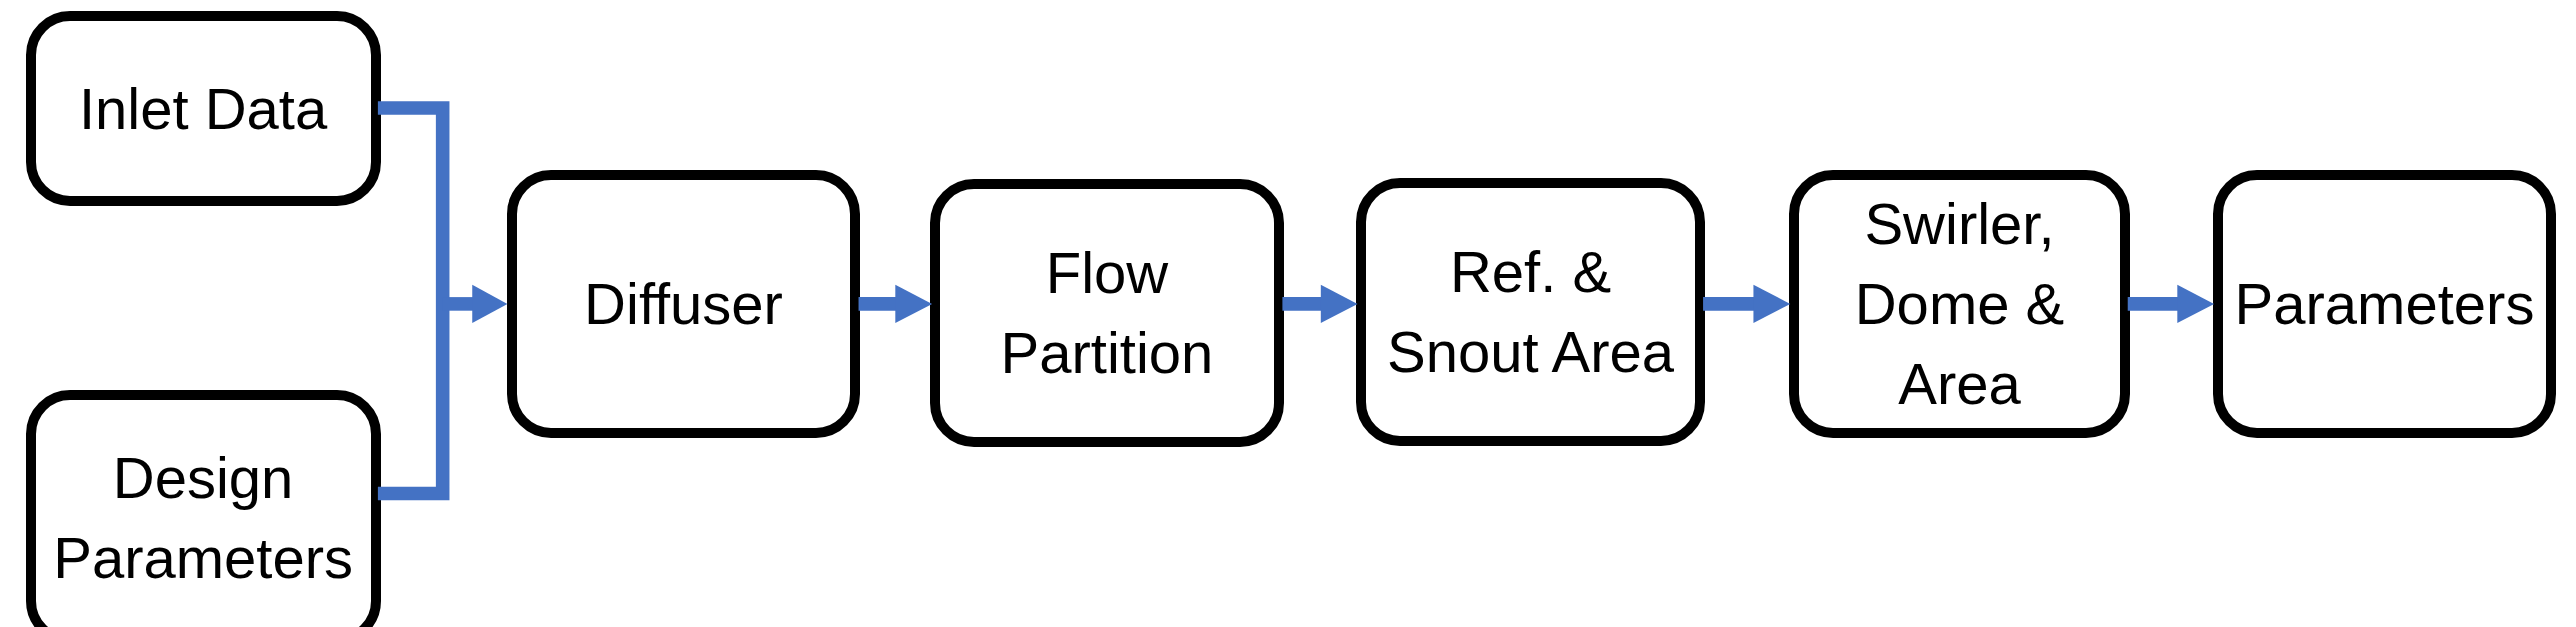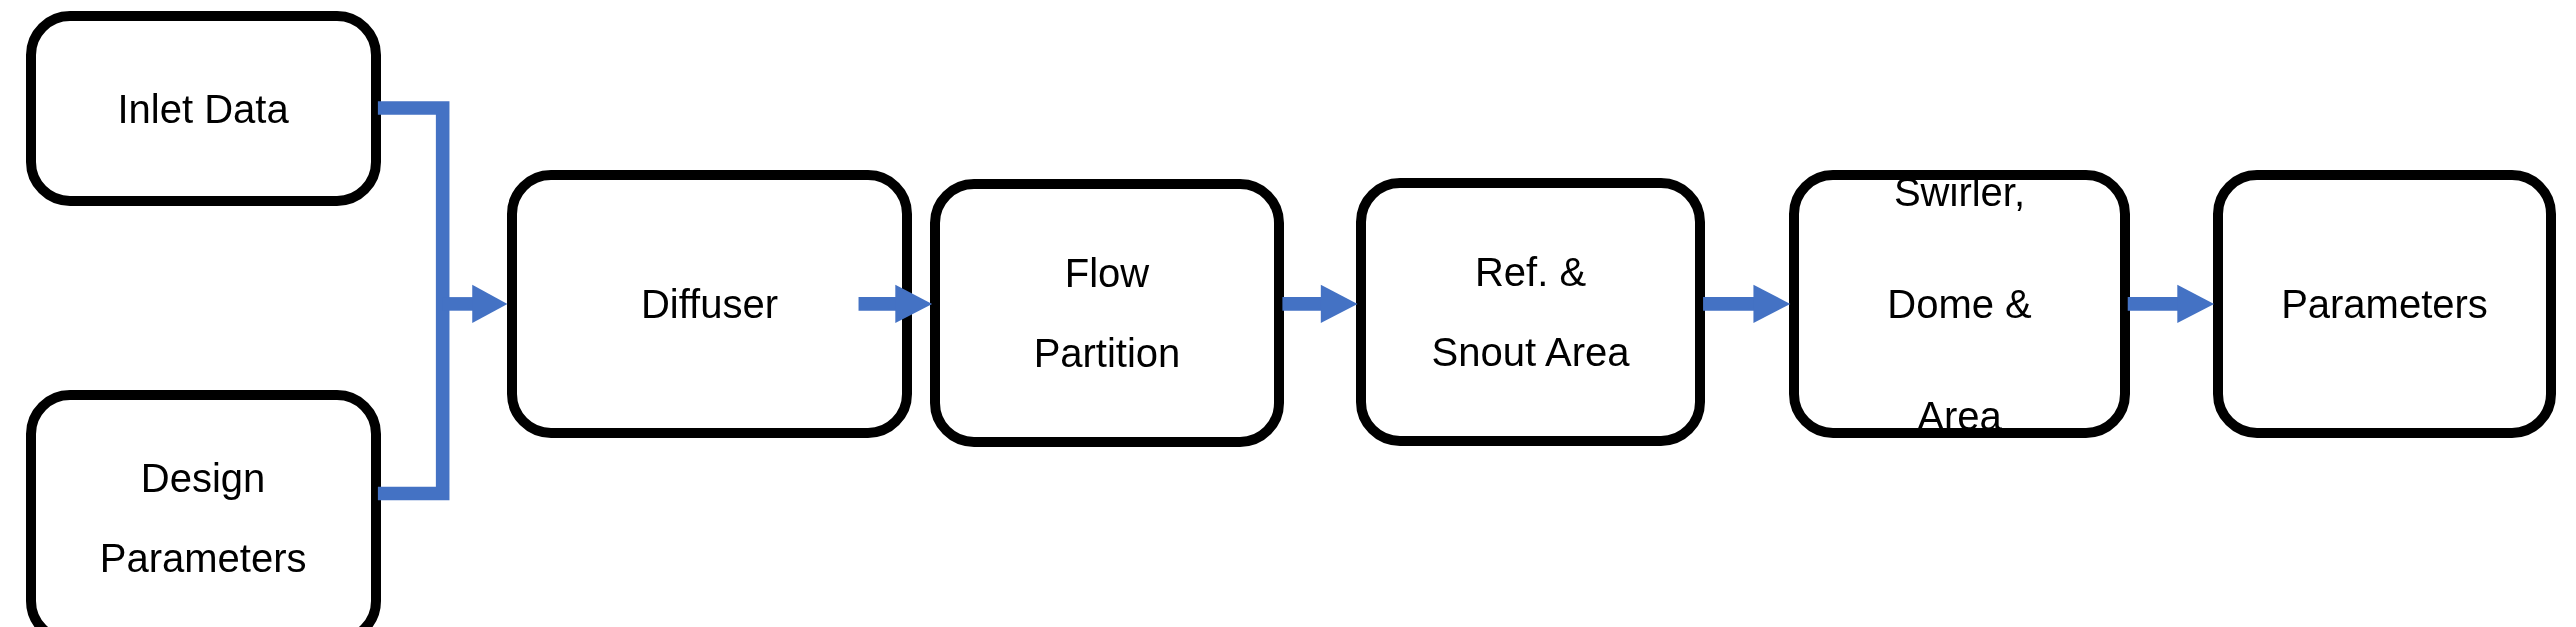--- a/index.html
+++ b/index.html
@@ -41,35 +41,35 @@
     z-index: 1;
     background: var(--box-fill);
     border: 10.4px solid var(--box-border);
     border-radius: 44px;
     display: flex;
     flex-direction: column;
     align-items: center;
     justify-content: center;
     text-align: center;
     color: var(--text);
-    font-size: 40px;
+    font-size: 58px;
   }
   .node .line {
     display: block;
     height: 80px;
     line-height: 80px;
     white-space: nowrap;
   }
   
   .node-inlet    { left: 25.6px;   top: 11.2px;  width: 355px; height: 195px; }
   .node-design   { left: 25.6px;   top: 390px; width: 355px; height: 255px; }
-  .node-diffuser { left: 507px;  top: 170px; width: 405px; height: 268px; }
+  .node-diffuser { left: 507px;  top: 170px; width: 353px; height: 268px; }
   .node-flow     { left: 930px; top: 179px; width: 354px; height: 268px; }
   .node-ref      { left: 1356px; top: 178px; width: 349px; height: 268px; }
-  .node-swirler  { left: 1789px; top: 170px; width: 341px; height: 268px; gap: 32px; }
+  .node-swirler  { left: 1789px; top: 170px; width: 341px; height: 268px; }
   .node-liner    { left: 2213px; top: 170px; width: 343px; height: 268px; }
 </style>
 </head>
 <body>
 
 <div class="canvas">
 
   <svg class="connector-layer" viewBox="0 0 3220 784" xmlns="http://www.w3.org/2000/svg">
 
     <path class="edge-line" d="M 472 135 H 553 V 617 H 472"></path>

